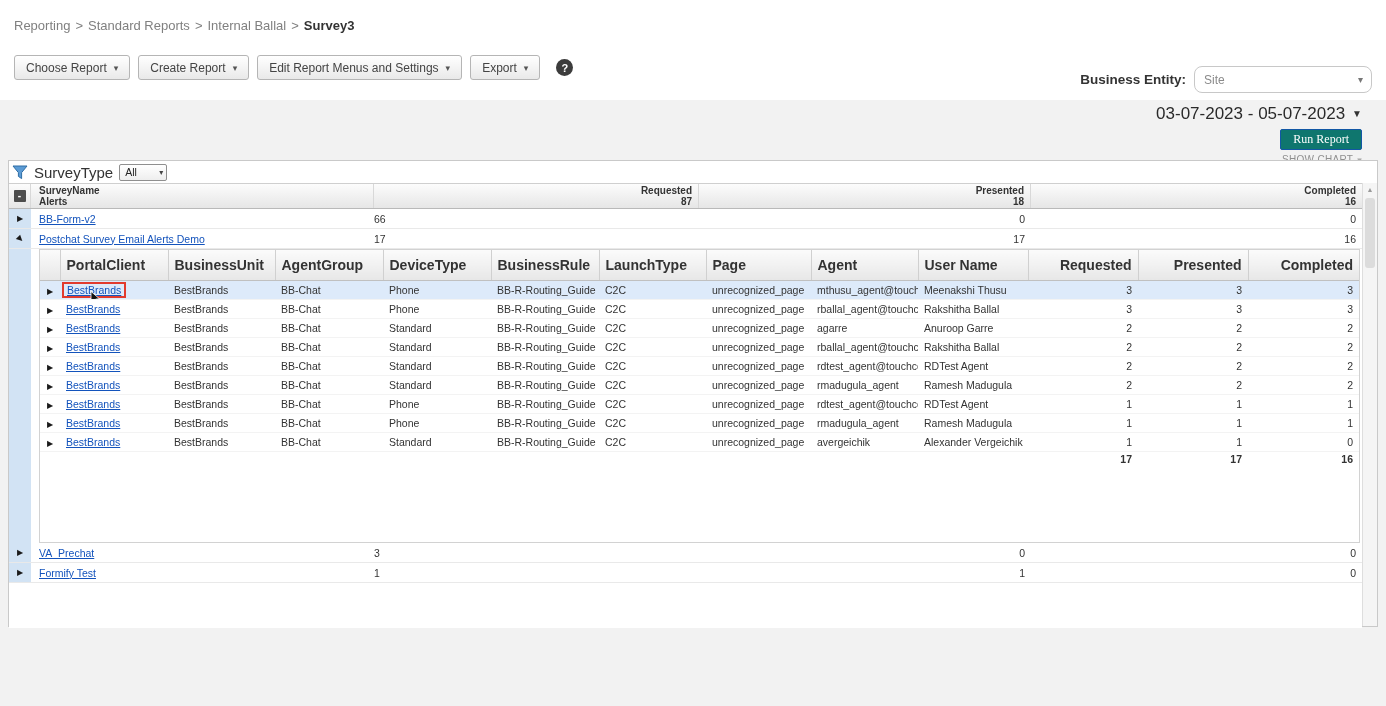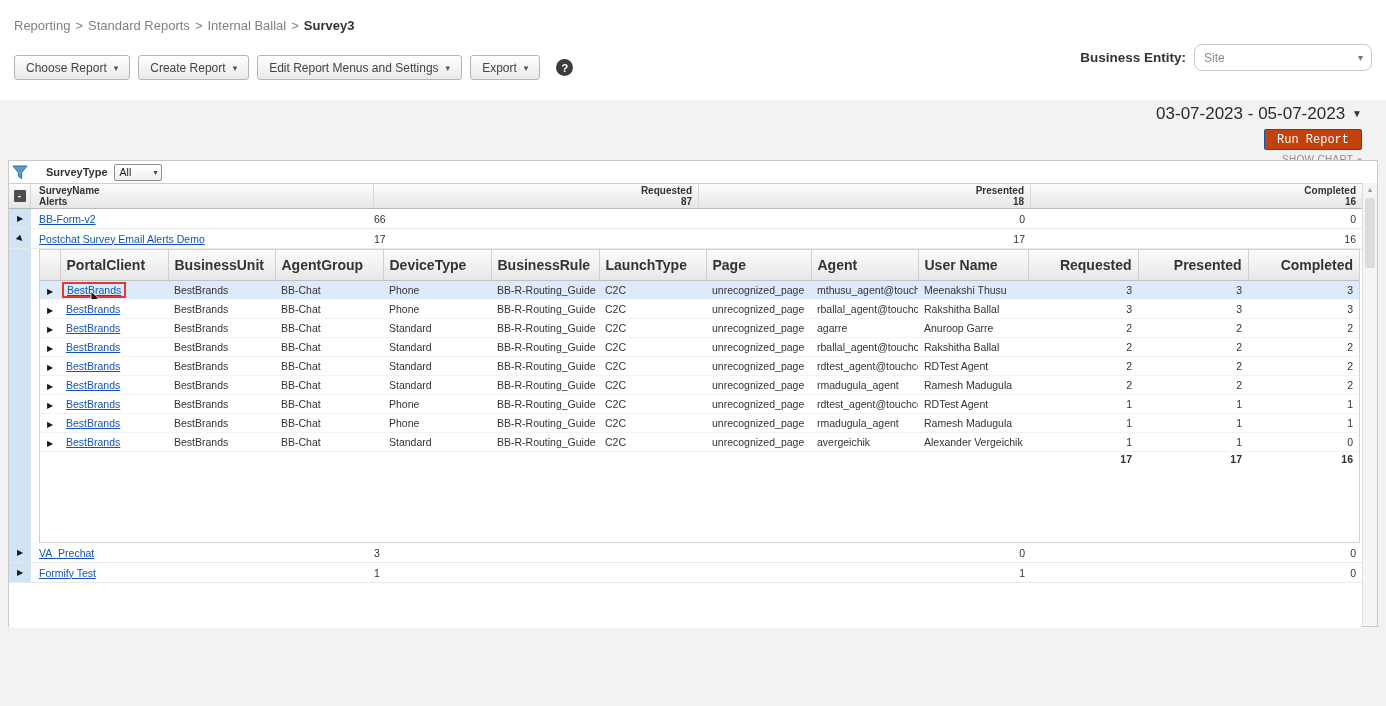--- a/index.html
+++ b/index.html
@@ -15,43 +15,43 @@
   .breadcrumb .current { color:#333; font-weight:bold; }
 
   .toolbar { position:absolute; top:55px; left:14px; display:flex; align-items:center; }
   .tb-btn { display:inline-flex; align-items:center; height:25px; padding:0 11px; margin-right:8px;
             font-family:"Liberation Sans",sans-serif; font-size:12px; color:#444;
             background:linear-gradient(#ffffff,#e9e9e9); border:1px solid #b5b5b5; border-radius:3px; cursor:pointer; }
   .tb-btn .caret { margin-left:7px; font-size:9px; color:#555; }
   .help-icon { display:inline-flex; align-items:center; justify-content:center; width:17px; height:17px;
                margin-left:8px; border-radius:50%; background:#3c3c3c; color:#fff; font-size:11px; font-weight:bold; cursor:pointer; }
 
-  .business-entity { position:absolute; top:44px; right:14px; display:flex; align-items:center; }
+  .business-entity { position:absolute; top:66px; right:14px; display:flex; align-items:center; }
   .be-label { font-size:13.5px; font-weight:bold; color:#333; margin-right:8px; }
   .be-select { position:relative; width:178px; height:27px; background:#fff; border:1px solid #c8c8c8; border-radius:8px;
                display:flex; align-items:center; padding:0 22px 0 9px; cursor:pointer; }
   .be-value { font-size:12px; color:#8a8a8a; }
   .be-caret { position:absolute; right:8px; top:7px; font-size:10px; color:#777; }
 
   
   .report-controls { position:absolute; top:100px; right:24px; width:420px; text-align:right; }
   .date-range { font-size:17px; color:#2a2a2a; cursor:pointer; margin-top:4px; }
   .date-range .dr-caret { font-size:10px; margin-left:7px; color:#333; vertical-align:2px; }
-  .run-btn { margin-top:5px; height:21px; padding:0 12px; background:#c2410c; color:#fff; font-size:12px;
-             font-family:Liberation Mono, monospace; border:1px solid #1257a5; border-radius:2px; cursor:pointer; }
+  .run-btn { margin-top:5px; height:21px; padding:0 12px; background:#0f766e; color:#fff; font-size:12px;
+             font-family:Liberation Serif, serif; border:1px solid #1257a5; border-radius:2px; cursor:pointer; }
   .show-chart { margin-top:4px; font-size:10px; color:#8f8f8f; letter-spacing:.3px; cursor:pointer; }
   .show-chart .sc-caret { margin-left:4px; font-size:9px; color:#aaa; }
 
   
   .grid { position:absolute; top:160px; left:8px; right:8px; height:467px; background:#fff; border:1px solid #c9c9c9; }
   .rows-region { position:absolute; top:0; left:0; width:calc(100% - 15px); }
 
   .filter-row { height:22px; display:flex; align-items:center; background:#fff; }
   .funnel { margin-left:3px; width:18px; display:inline-flex; cursor:pointer; }
-  .st-label { margin-left:16px; font-size:11px; color:#333;font-weight:bold; }
+  .st-label { margin-left:4px; font-size:15px; color:#333; }
   .st-select { position:relative; margin-left:6px; width:48px; height:17px; border:1px solid #8f8f8f; border-radius:2px;
                background:linear-gradient(#fff,#eee); font-size:10.5px; color:#222; display:inline-flex;
                align-items:center; padding:0 14px 0 5px; cursor:pointer; }
   .st-caret { position:absolute; right:3px; top:3px; font-size:8px; color:#444; }
 
   .grid-header { height:26px; display:flex; background:linear-gradient(#fcfcfc,#e6e6e6);
                  border-top:1px solid #cfcfcf; border-bottom:1px solid #b9b9b9;
                  font-size:10px; font-weight:bold; color:#333; }
   .grid-header > div { border-right:1px solid #d8d8d8; display:flex; flex-direction:column; justify-content:center; }
   .hc0 { width:22px; align-items:center; }

